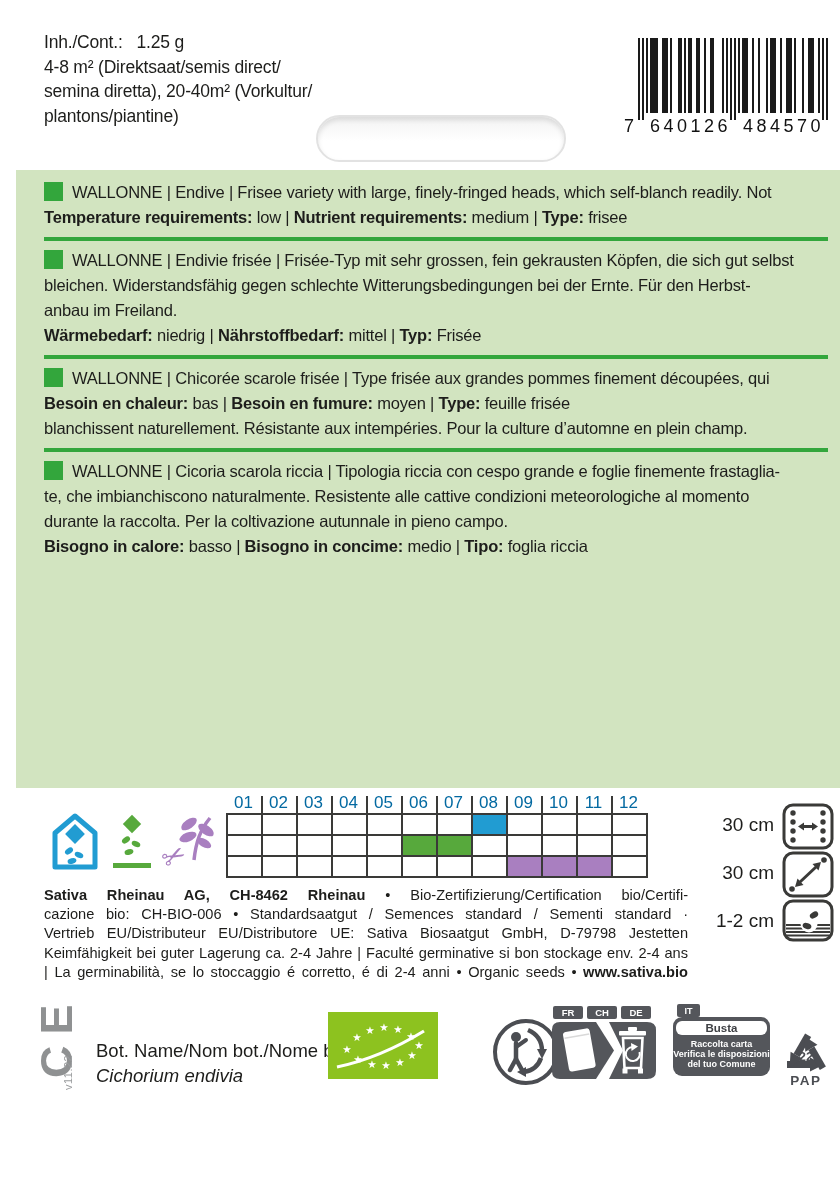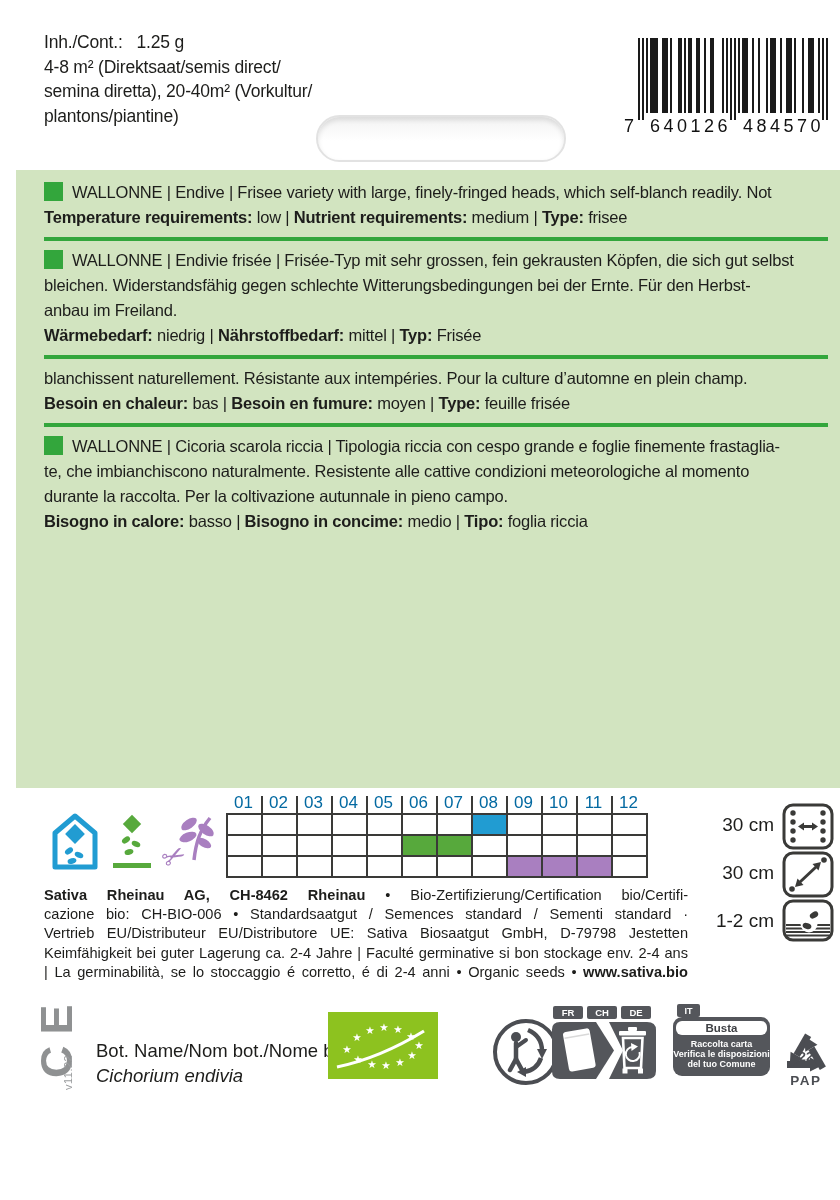--- a/index.html
+++ b/index.html
@@ -126,22 +126,23 @@
       </div>
       <div class="sep-bar"></div>
       <div>
         <div class="vline"><span class="gsq"></span><span>WALLONNE | Endivie frisée | Frisée-Typ mit sehr grossen, fein gekrausten Köpfen, die sich gut selbst</span></div>
         <div class="vline"><span>bleichen. Widerstandsfähig gegen schlechte Witterungsbedingungen bei der Ernte. Für den Herbst-</span></div>
         <div class="vline"><span>anbau im Freiland.</span></div>
         <div class="vline"><b>Wärmebedarf: </b><span>niedrig</span><span> | </span><b>Nährstoffbedarf: </b><span>mittel</span><span> | </span><b>Typ: </b><span>Frisée</span></div>
       </div>
       <div class="sep-bar"></div>
       <div>
+        <div class="vline"><span class="gsq"></span><span>WALLONNE | Chicorée scarole frisée | Type frisée aux grandes pommes finement découpées, qui</span></div>
+        <div class="vline"><b>Besoin en chaleur: </b><span>bas</span><span> | </span><b>Besoin en fumure: </b><span>moyen</span><span> | </span><b>Type: </b><span>feuille frisée</span></div>
         <div class="vline"><span>blanchissent naturellement. Résistante aux intempéries. Pour la culture d’automne en plein champ.</span></div>
-        <div class="vline"><b>Besoin en chaleur: </b><span>bas</span><span> | </span><b>Besoin en fumure: </b><span>moyen</span><span> | </span><b>Type: </b><span>feuille frisée</span></div>
       </div>
       <div class="sep-bar"></div>
       <div>
         <div class="vline"><span class="gsq"></span><span>WALLONNE | Cicoria scarola riccia | Tipologia riccia con cespo grande e foglie finemente frastaglia-</span></div>
         <div class="vline"><span>te, che imbianchiscono naturalmente. Resistente alle cattive condizioni meteorologiche al momento</span></div>
         <div class="vline"><span>durante la raccolta. Per la coltivazione autunnale in pieno campo.</span></div>
         <div class="vline"><b>Bisogno in calore: </b><span>basso</span><span> | </span><b>Bisogno in concime: </b><span>medio</span><span> | </span><b>Tipo: </b><span>foglia riccia</span></div>
       </div>
     </div>
 

